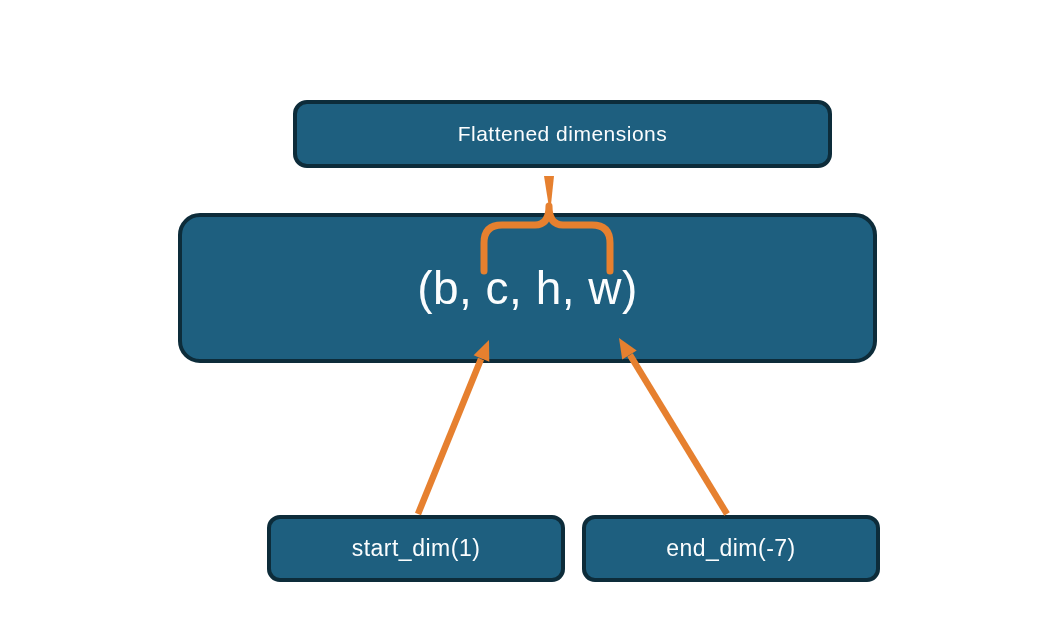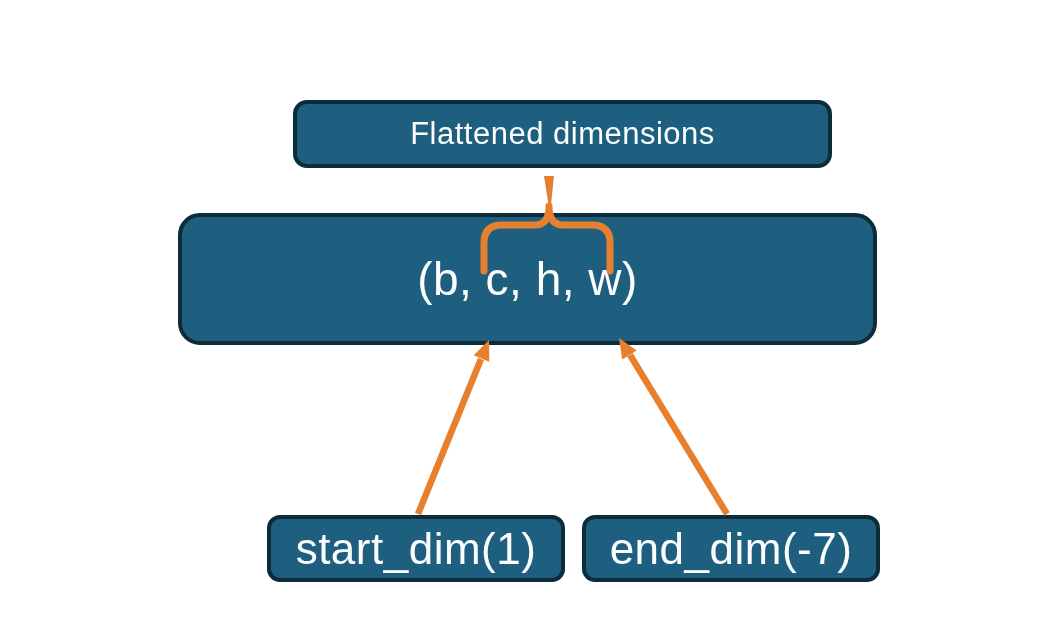--- a/index.html
+++ b/index.html
@@ -23,31 +23,31 @@
     background:var(--node-fill);
     border:4px solid var(--node-border);
     display:flex;align-items:center;justify-content:center;
     color:var(--label-text);
     text-align:center;
     letter-spacing:0.5px;
   }
   .node-top{
     left:293px;top:100px;width:539px;height:68px;
     border-radius:14px;
-    font-size:31px;
+    font-size:21px;
   }
   .node-middle{
-    left:178px;top:213px;width:699px;height:132px;
+    left:178px;top:213px;width:699px;height:150px;
     border-radius:22px;
     font-size:46px;
   }
   .node-small{
     top:515px;width:298px;height:67px;
     border-radius:13px;
-    font-size:44px;
+    font-size:23px;
   }
   .node-start{left:267px;}
   .node-end{left:582px;}
   .connector-layer{
     position:absolute;left:0;top:0;width:1038px;height:632px;
     pointer-events:none;
   }
   .orange-stroke{stroke:var(--accent-orange);fill:none;}
   .orange-fill{fill:var(--accent-orange);stroke:none;}
 </style>

